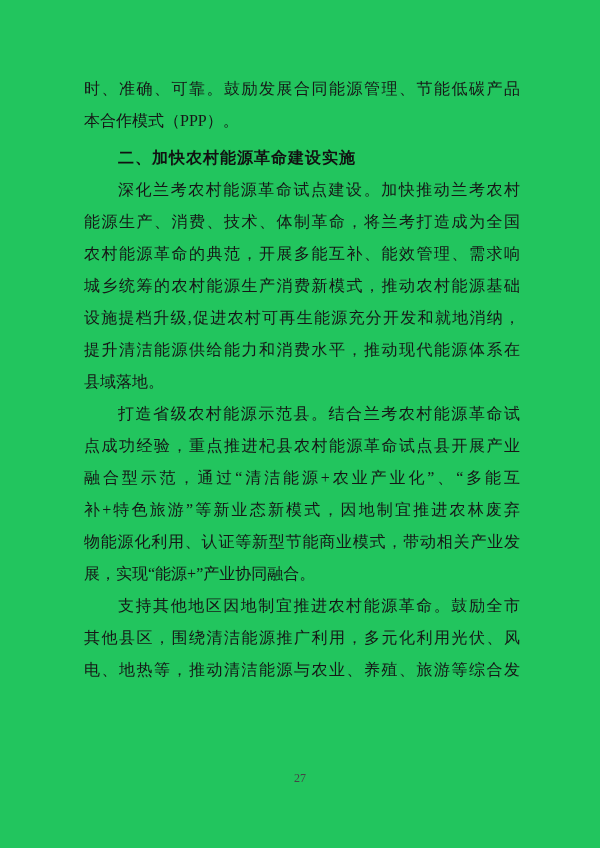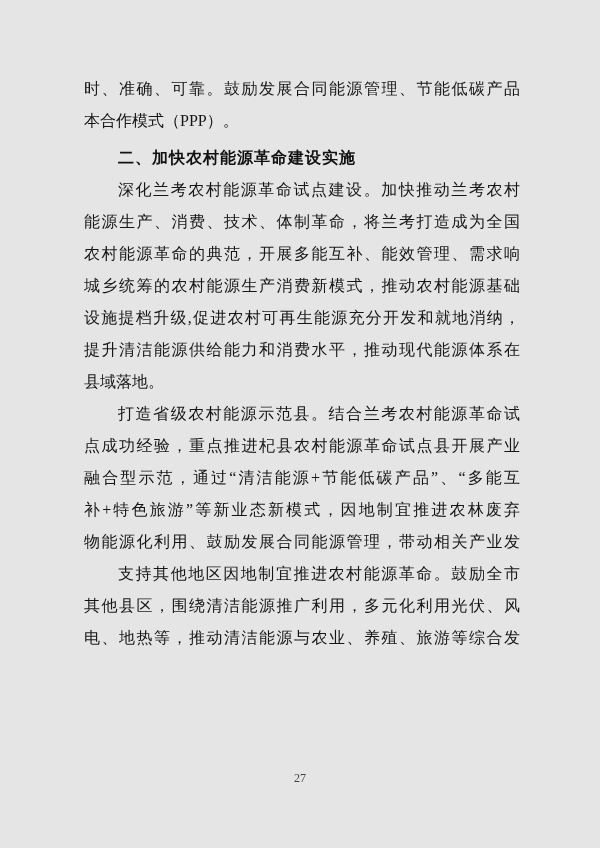--- a/index.html
+++ b/index.html
@@ -13,21 +13,21 @@
     font-family: "Liberation Serif", "DejaVu Serif", serif;
     color: #161616;
     position: relative;
     overflow: hidden;
   }
   .page {
     position: absolute;
     left: 0; top: 0;
     width: 600px;
     height: 848px;
-    background: #e5e5e5;
+    background: #22c55e;
   }
   .textblock {
     position: absolute;
     left: 84px;
     top: 73px;
     width: 436px;
   }
   .line {
     font-size: 16px;
     line-height: 32px;
@@ -79,23 +79,24 @@
     <div class="line ind">深化兰考农村能源革命试点建设。加快推动兰考农村</div>
     <div class="line">能源生产、消费、技术、体制革命，将兰考打造成为全国</div>
     <div class="line">农村能源革命的典范，开展多能互补、能效管理、需求响</div>
     <div class="line">城乡统筹的农村能源生产消费新模式，推动农村能源基础</div>
     <div class="line">设施提档升级,促进农村可再生能源充分开发和就地消纳，</div>
     <div class="line">提升清洁能源供给能力和消费水平，推动现代能源体系在</div>
     <div class="line end">县域落地。</div>
 
     <div class="line ind">打造省级农村能源示范县。结合兰考农村能源革命试</div>
     <div class="line">点成功经验，重点推进杞县农村能源革命试点县开展产业</div>
-    <div class="line">融合型示范，通过“清洁能源+节能低碳产品”、“多能互</div>
+    <div class="line">融合型示范，通过“清洁能源+农业产业化”、“多能互</div>
     <div class="line">补+特色旅游”等新业态新模式，因地制宜推进农林废弃</div>
-    <div class="line">物能源化利用、鼓励发展合同能源管理，带动相关产业发</div>
+    <div class="line">物能源化利用、认证等新型节能商业模式，带动相关产业发</div>
+    <div class="line end">展，实现“能源+”产业协同融合。</div>
 
     <div class="line ind">支持其他地区因地制宜推进农村能源革命。鼓励全市</div>
     <div class="line">其他县区，围绕清洁能源推广利用，多元化利用光伏、风</div>
     <div class="line">电、地热等，推动清洁能源与农业、养殖、旅游等综合发</div>
 
   </div>
 
   <div class="page-number">27</div>
 </div>
 

